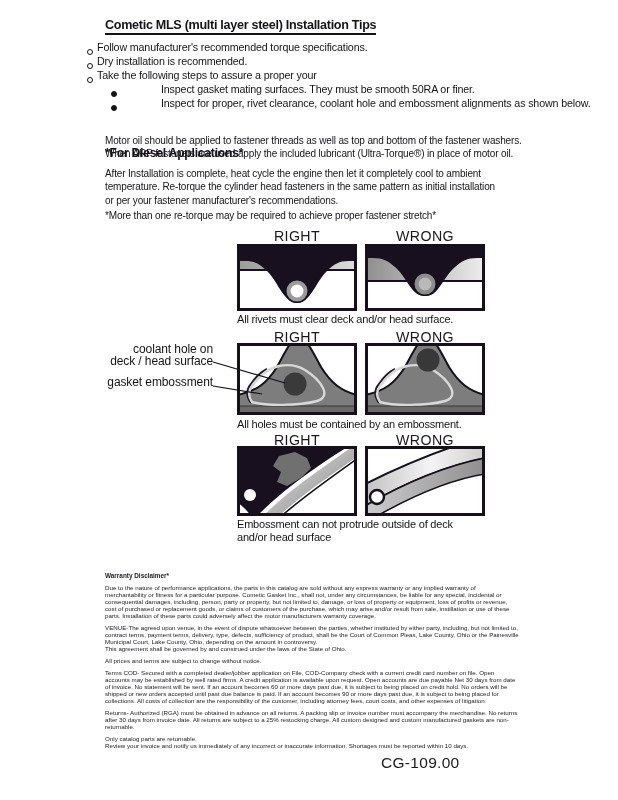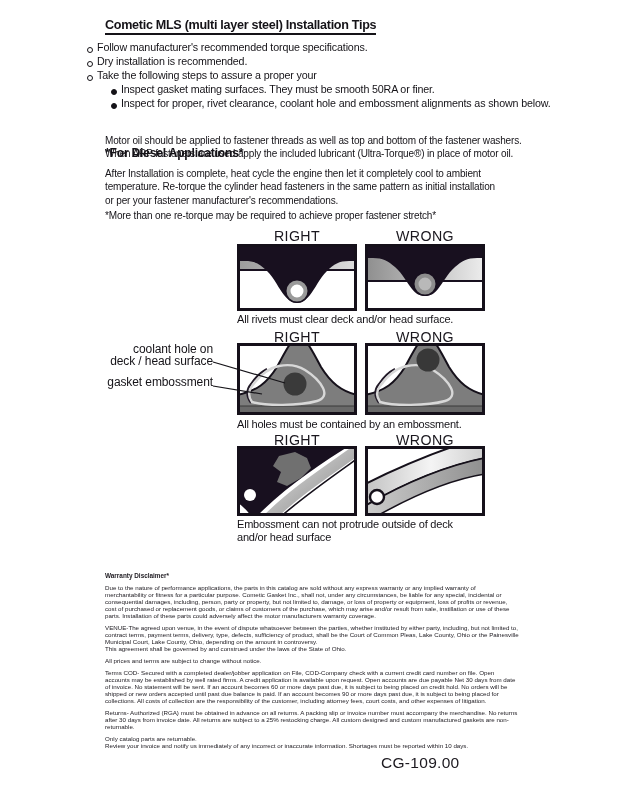--- a/index.html
+++ b/index.html
@@ -4,22 +4,22 @@
 <style>
   html,body{margin:0;padding:0;background:#fff;}
   .page{position:relative;width:595px;height:800px;background:#fff;overflow:hidden;
         font-family:"Liberation Sans",sans-serif;color:#151318;}
   .abs{position:absolute;}
 
   .title{left:105px;top:18px;font-size:12.6px;font-weight:bold;letter-spacing:-0.3px;
          border-bottom:2px solid #151318;padding-bottom:1px;display:inline-block;}
 
   .bullets{left:87px;top:41px;font-size:10.7px;letter-spacing:-0.15px;}
-  .b-line{display:flex;align-items:center;line-height:13.9px;}
-  .b-line.sub{margin-left:24px;}
+  .b-line{display:flex;align-items:flex-end;line-height:13.9px;}
+  .b-line.sub{margin-left:24px;gap:40px;}
   .mk{flex:0 0 auto;width:4px;height:4px;border-radius:50%;margin:4.5px 4px 0 0;}
   .mk.open{border:1px solid #151318;}
   .mk.fill{background:#151318;border:1px solid #151318;}
 
   .h2{left:105px;top:115px;font-size:12.2px;font-weight:bold;letter-spacing:-0.25px;margin-top:31px;}
   .para{left:105px;font-size:10px;line-height:13.3px;letter-spacing:-0.15px;white-space:pre-line;width:470px;}
   .p1{top:134px;} .p2{top:167px;} .fn{top:209px;}
 
   .dlabel{width:120px;text-align:center;font-size:14.2px;letter-spacing:0.4px;color:#1a171e;}
   .dbox{width:120px;display:block;}

